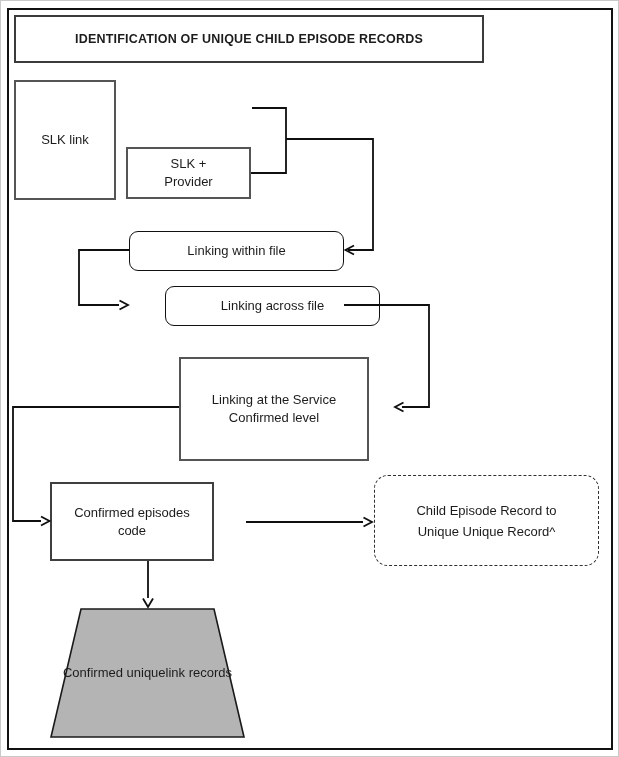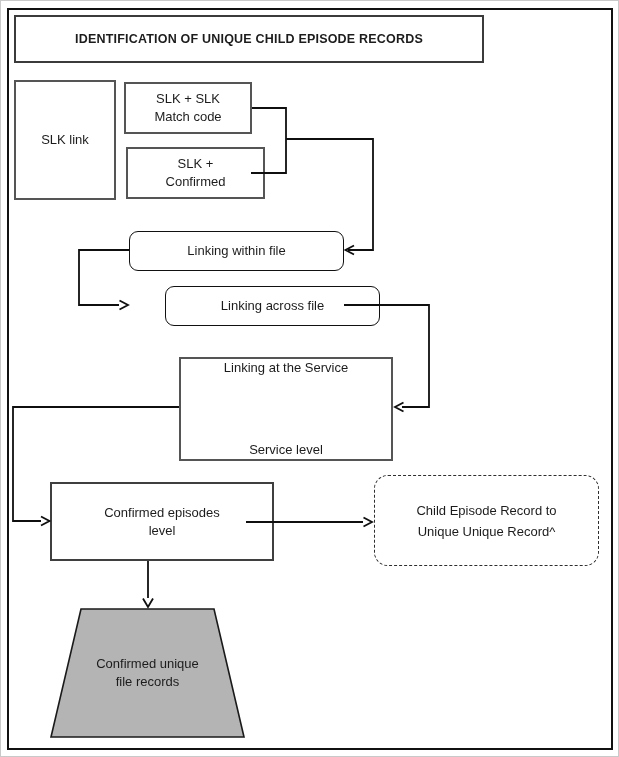--- a/index.html
+++ b/index.html
@@ -35,40 +35,40 @@
   .title-box {
     left: 13px; top: 14px; width: 470px; height: 48px;
     border: 2.5px solid #3b3b3b;
     font-weight: bold;
     font-size: 12.5px;
     letter-spacing: 0.2px;
     align-items: center;
   }
   .slk-link-box   { left: 13px;  top: 79px;  width: 102px; height: 120px; border: 2px solid #555555; text-align: center; }
   .slk-match-box  { left: 123px; top: 81px;  width: 128px; height: 52px;  border: 2px solid #555555; }
-  .slk-geo-box    { left: 125px; top: 146px; width: 139px; height: 52px;  border: 2px solid #555555; }
+  .slk-geo-box    { left: 125px; top: 146px; width: 125px; height: 52px;  border: 2px solid #555555; }
   .within-file-box, .across-file-box {
     width: 215px; height: 40px; left: 128px;
     border: 1.6px solid #111111;
     border-radius: 9px;
   }
   .within-file-box { top: 230px; }
   .across-file-box { top: 285px; margin-left: 36px; }
-  .service-provider-box { left: 178px; top: 356px; width: 214px; height: 104px; border: 2px solid #555555; justify-content: space-between; }
-  .confirmed-episodes-box { left: 49px; top: 481px; width: 224px; height: 79px; border: 2px solid #3f3f3f; }
+  .service-provider-box { left: 178px; top: 356px; width: 190px; height: 104px; border: 2px solid #555555; }
+  .confirmed-episodes-box { left: 49px; top: 481px; width: 164px; height: 79px; border: 2px solid #3f3f3f; }
   .dashed-note-box {
     left: 373px; top: 474px; width: 225px; height: 91px;
     border: 1.6px dashed #2e2e2e;
     border-radius: 14px;
     line-height: 21px;
   }
   .trapezoid-label {
     position: absolute;
     left: 50px; top: 608px; width: 193px; height: 128px;
-    display: flex; flex-direction: column;
+    display: flex; 
     align-items: center; justify-content: center;
     text-align: center;
     font-size: 13px; line-height: 18px;
     background: transparent;
   }
   svg.connector-layer {
     position: absolute;
     left: 0; top: 0;
     width: 619px; height: 757px;
     pointer-events: none;
@@ -87,46 +87,42 @@
   <div class="page-frame"></div>
 
   <div class="box title-box">
     <span>IDENTIFICATION OF UNIQUE CHILD EPISODE RECORDS</span>
   </div>
 
   <div class="box slk-link-box">
     <div>SLK link</div>
   </div>
 
-  <div class="box slk-match-box">
-    <div>SLK + SLK</div>
-    <div>Match code</div>
-  </div>
 
   <div class="box slk-geo-box">
     <div>SLK +</div>
-    <div>Confirmed</div>
+    <div>Provider</div>
   </div>
 
   <div class="box within-file-box">
     <div>Linking within file</div>
   </div>
 
   <div class="box across-file-box">
     <div>Linking across file</div>
   </div>
 
   <div class="box service-provider-box">
     <div>Linking at the Service</div>
-    <div>Service level</div>
+    <div>Confirmed level</div>
   </div>
 
   <div class="box confirmed-episodes-box">
     <div>Confirmed episodes</div>
-    <div>level</div>
+    <div>code</div>
   </div>
 
   <div class="box dashed-note-box">
     <div>Child Episode Record to</div>
     <div>Unique Unique Record^</div>
   </div>
 
   <svg class="connector-layer" viewBox="0 0 619 757">
 
     <path class="flow-line" d="M251 107 H285 V172 H250"></path>
@@ -147,16 +143,16 @@
     <path class="flow-line" d="M362.5 516.5 L371 521 L362.5 525.5"></path>
 
     <path class="flow-line" d="M147 560 V597"></path>
     <path class="flow-line" d="M142 597.5 L147 606 L152 597.5"></path>
 
     <polygon points="80,608 213,608 243,736 50,736" stroke-width="1.6" stroke="#1a1a1a" fill="#b4b4b4"></polygon>
   </svg>
 
   <div class="trapezoid-label">
     <div>Confirmed unique</div>
-    <div>file records</div>
+    <div>link records</div>
   </div>
 
 </div>
 
 </body></html>

